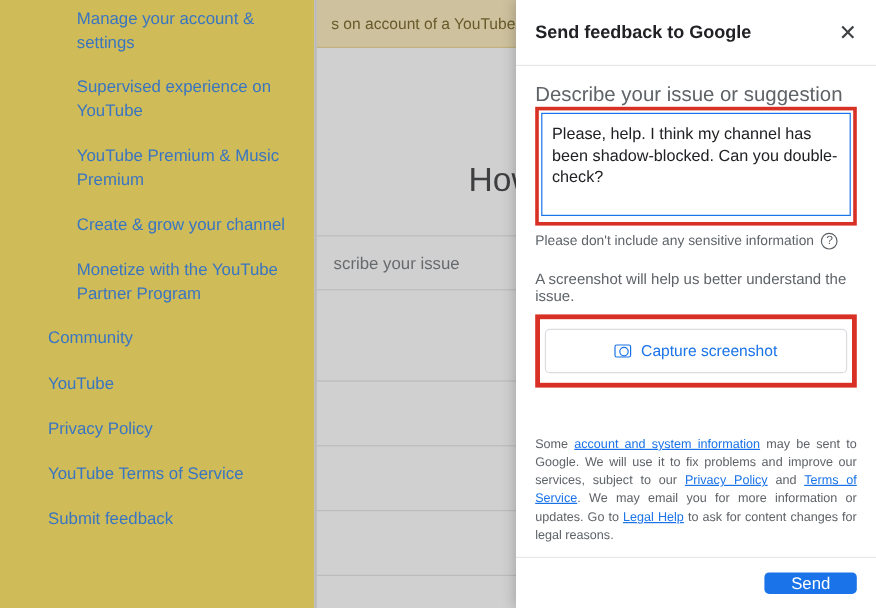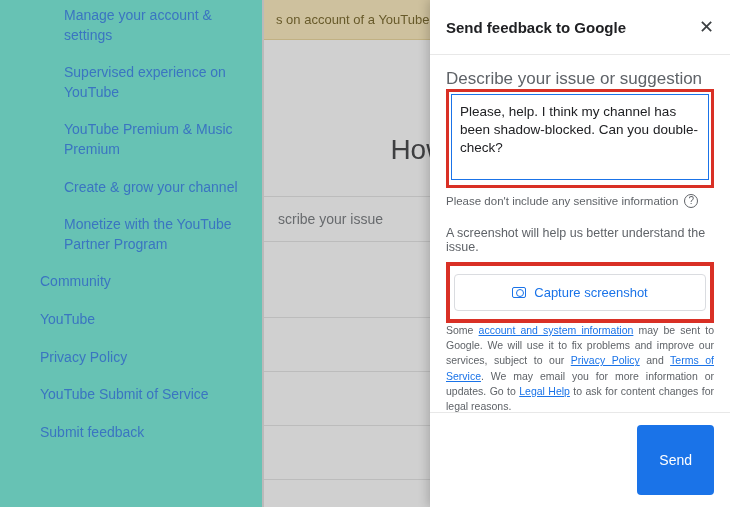--- a/index.html
+++ b/index.html
@@ -23,21 +23,21 @@
       background: rgba(120,120,120,0.35);
       z-index: 5;
       pointer-events: none;
     }
 
     
     .sidebar {
       width: 262px;
       height: 100%;
       float: left;
-      background: #5eead4;
+      background: #fde047;
       padding: 0 24px 0 40px;
       overflow: hidden;
     }
     .sidebar a {
       display: block;
       color: #1a73e8;
       text-decoration: none;
       font-size: 14px;
       line-height: 1.4;
     }
@@ -225,40 +225,40 @@
     .panel-footer {
       border-top: 1px solid #e8e8e8;
       padding: 12px 16px;
       display: flex;
       justify-content: flex-end;
     }
     .send-btn {
       background: #1a73e8;
       color: #fff;
       border: none;
-      padding: 27px 22px;
+      padding: 1px 22px;
       border-radius: 4px;
       font-size: 14px;
       cursor: pointer;
     }
   </style>
 </head>
 <body>
 
 <div class="sidebar">
   <a href="#" class="sub first-sub">Manage your account &amp; settings</a>
   <a href="#" class="sub">Supervised experience on YouTube</a>
   <a href="#" class="sub">YouTube Premium &amp; Music Premium</a>
   <a href="#" class="sub">Create &amp; grow your channel</a>
   <a href="#" class="sub">Monetize with the YouTube Partner Program</a>
 
   <a href="#" class="top">Community</a>
   <a href="#" class="top">YouTube</a>
   <a href="#" class="top">Privacy Policy</a>
-  <a href="#" class="top">YouTube Submit of Service</a>
+  <a href="#" class="top">YouTube Terms of Service</a>
   <a href="#" class="top">Submit feedback</a>
 </div>
 
 <div class="main">
   <div class="notice">s on account of a YouTube wide outage. </div>
   <div class="yt-circle">
     <div class="yt-play"></div>
   </div>
   <div class="help-title">How can we help </div>
   <div class="search-row">scribe your issue</div>

